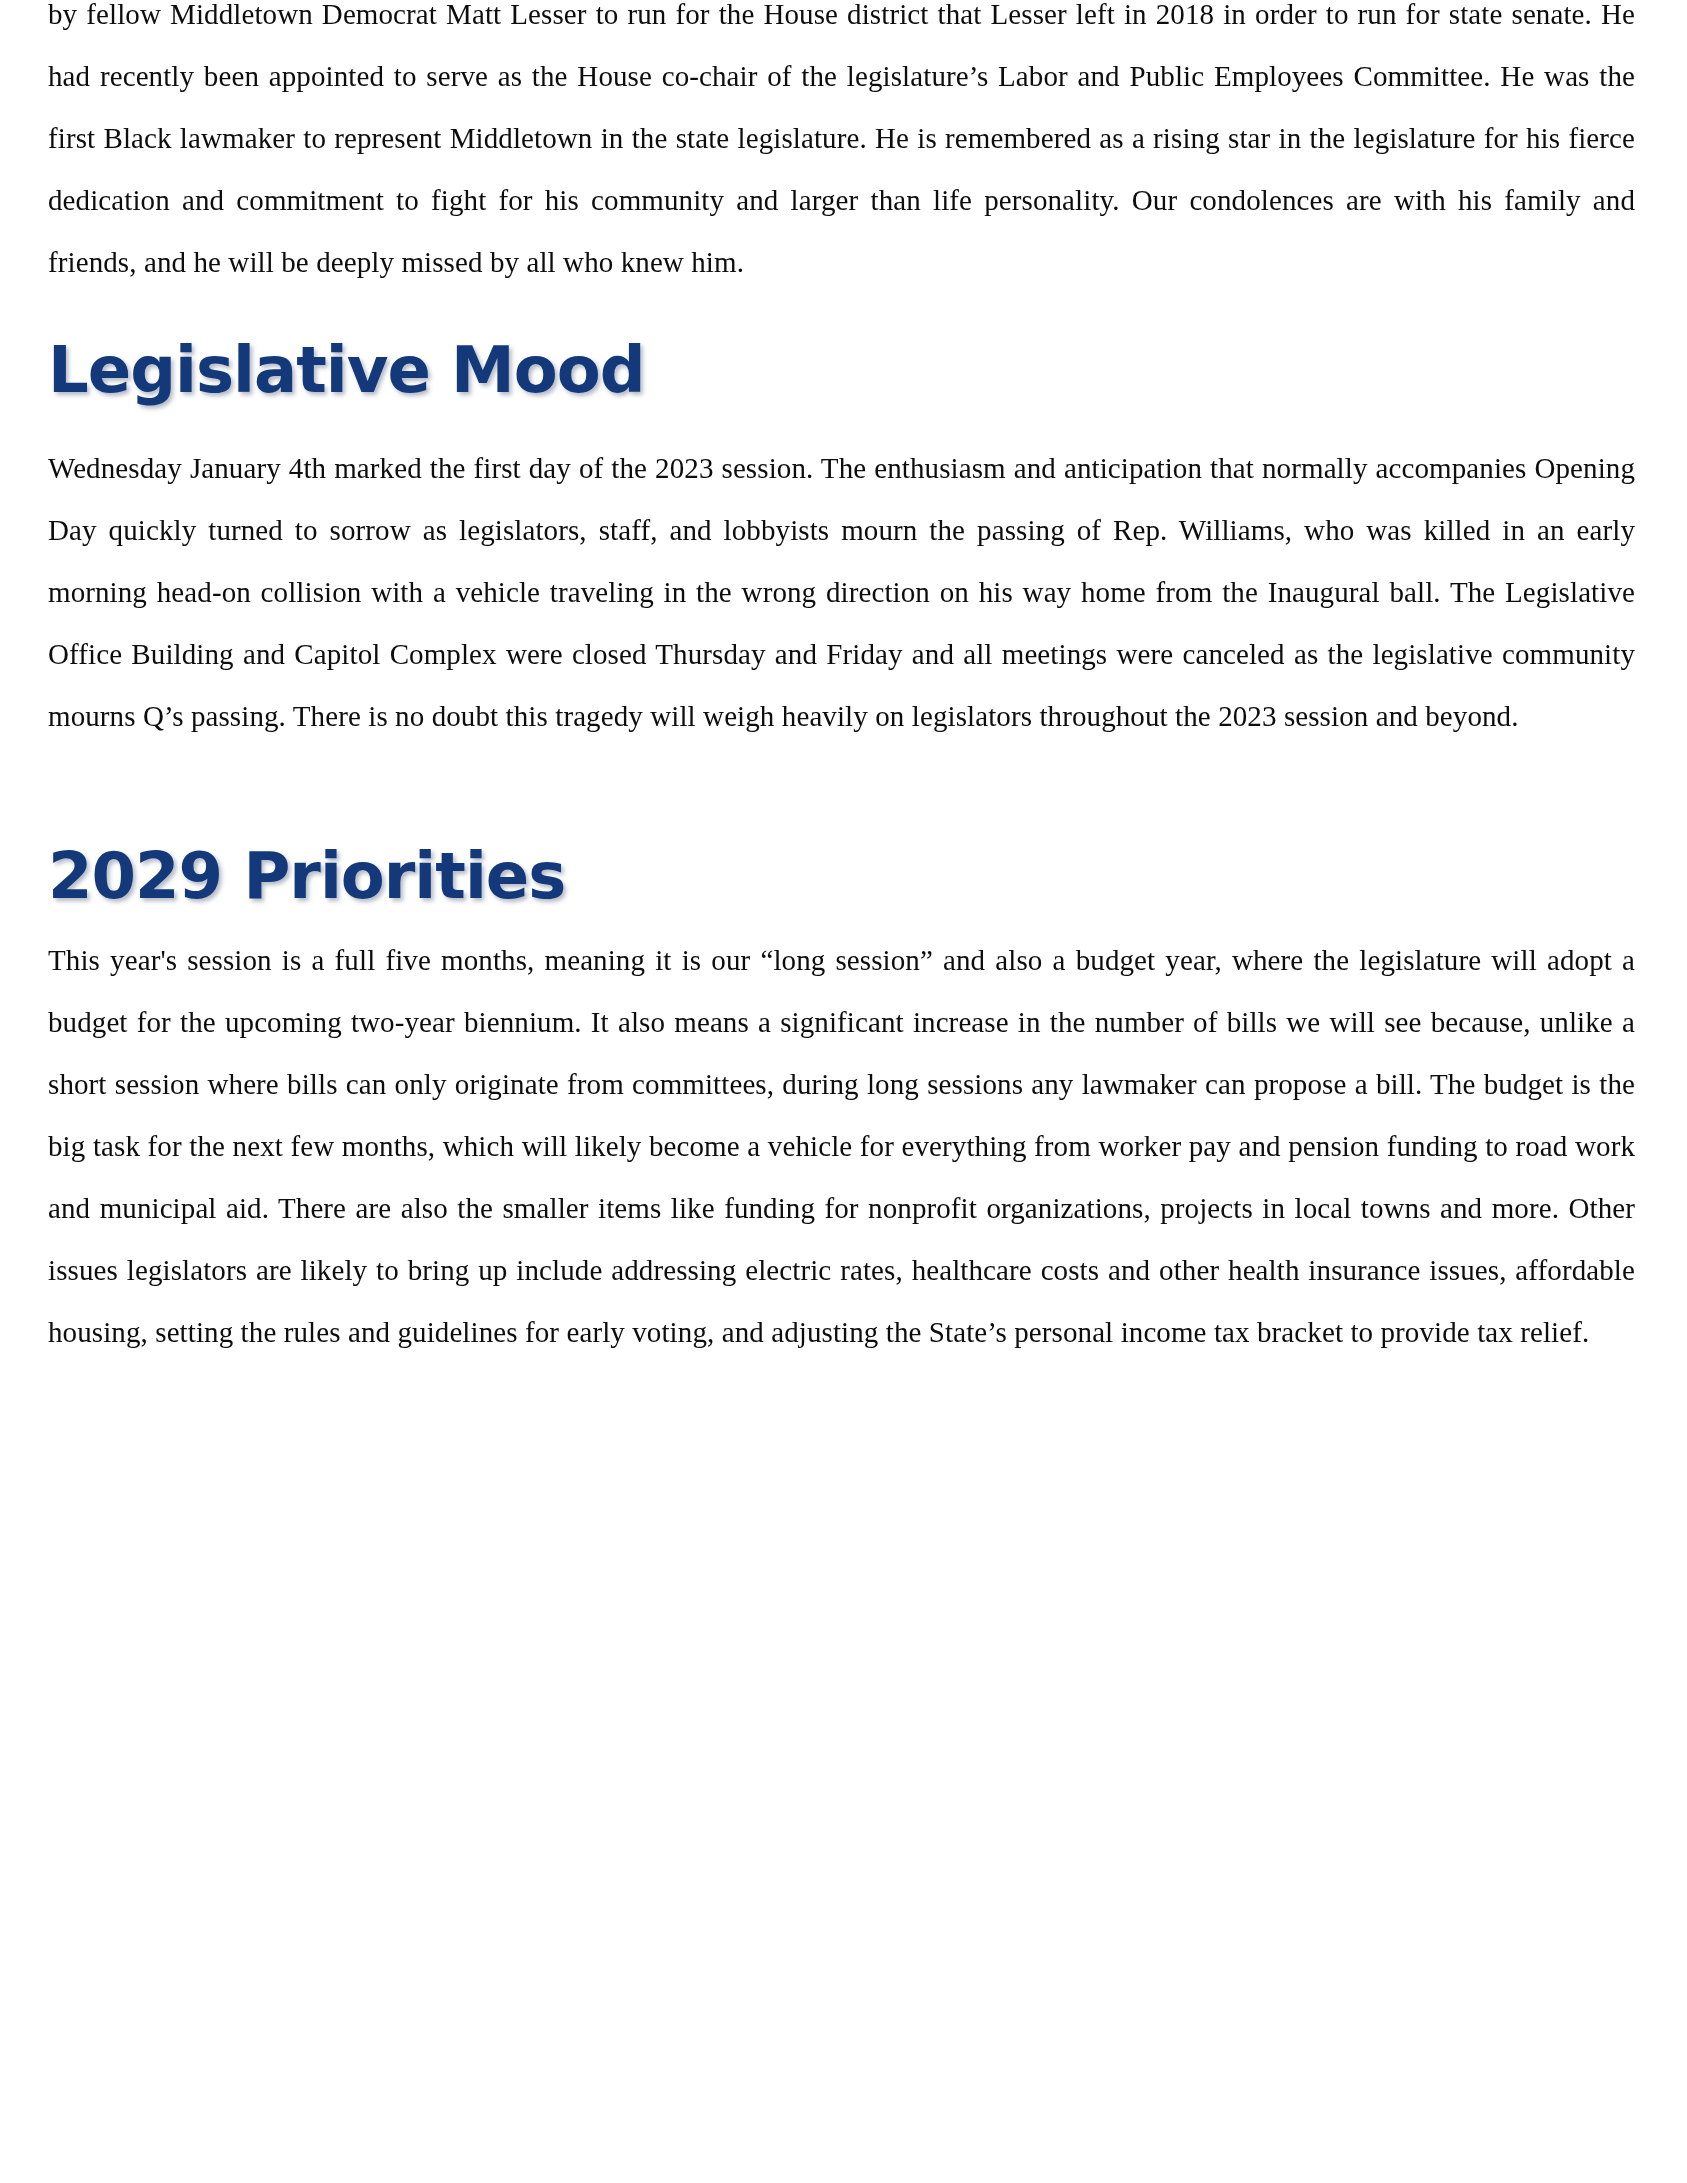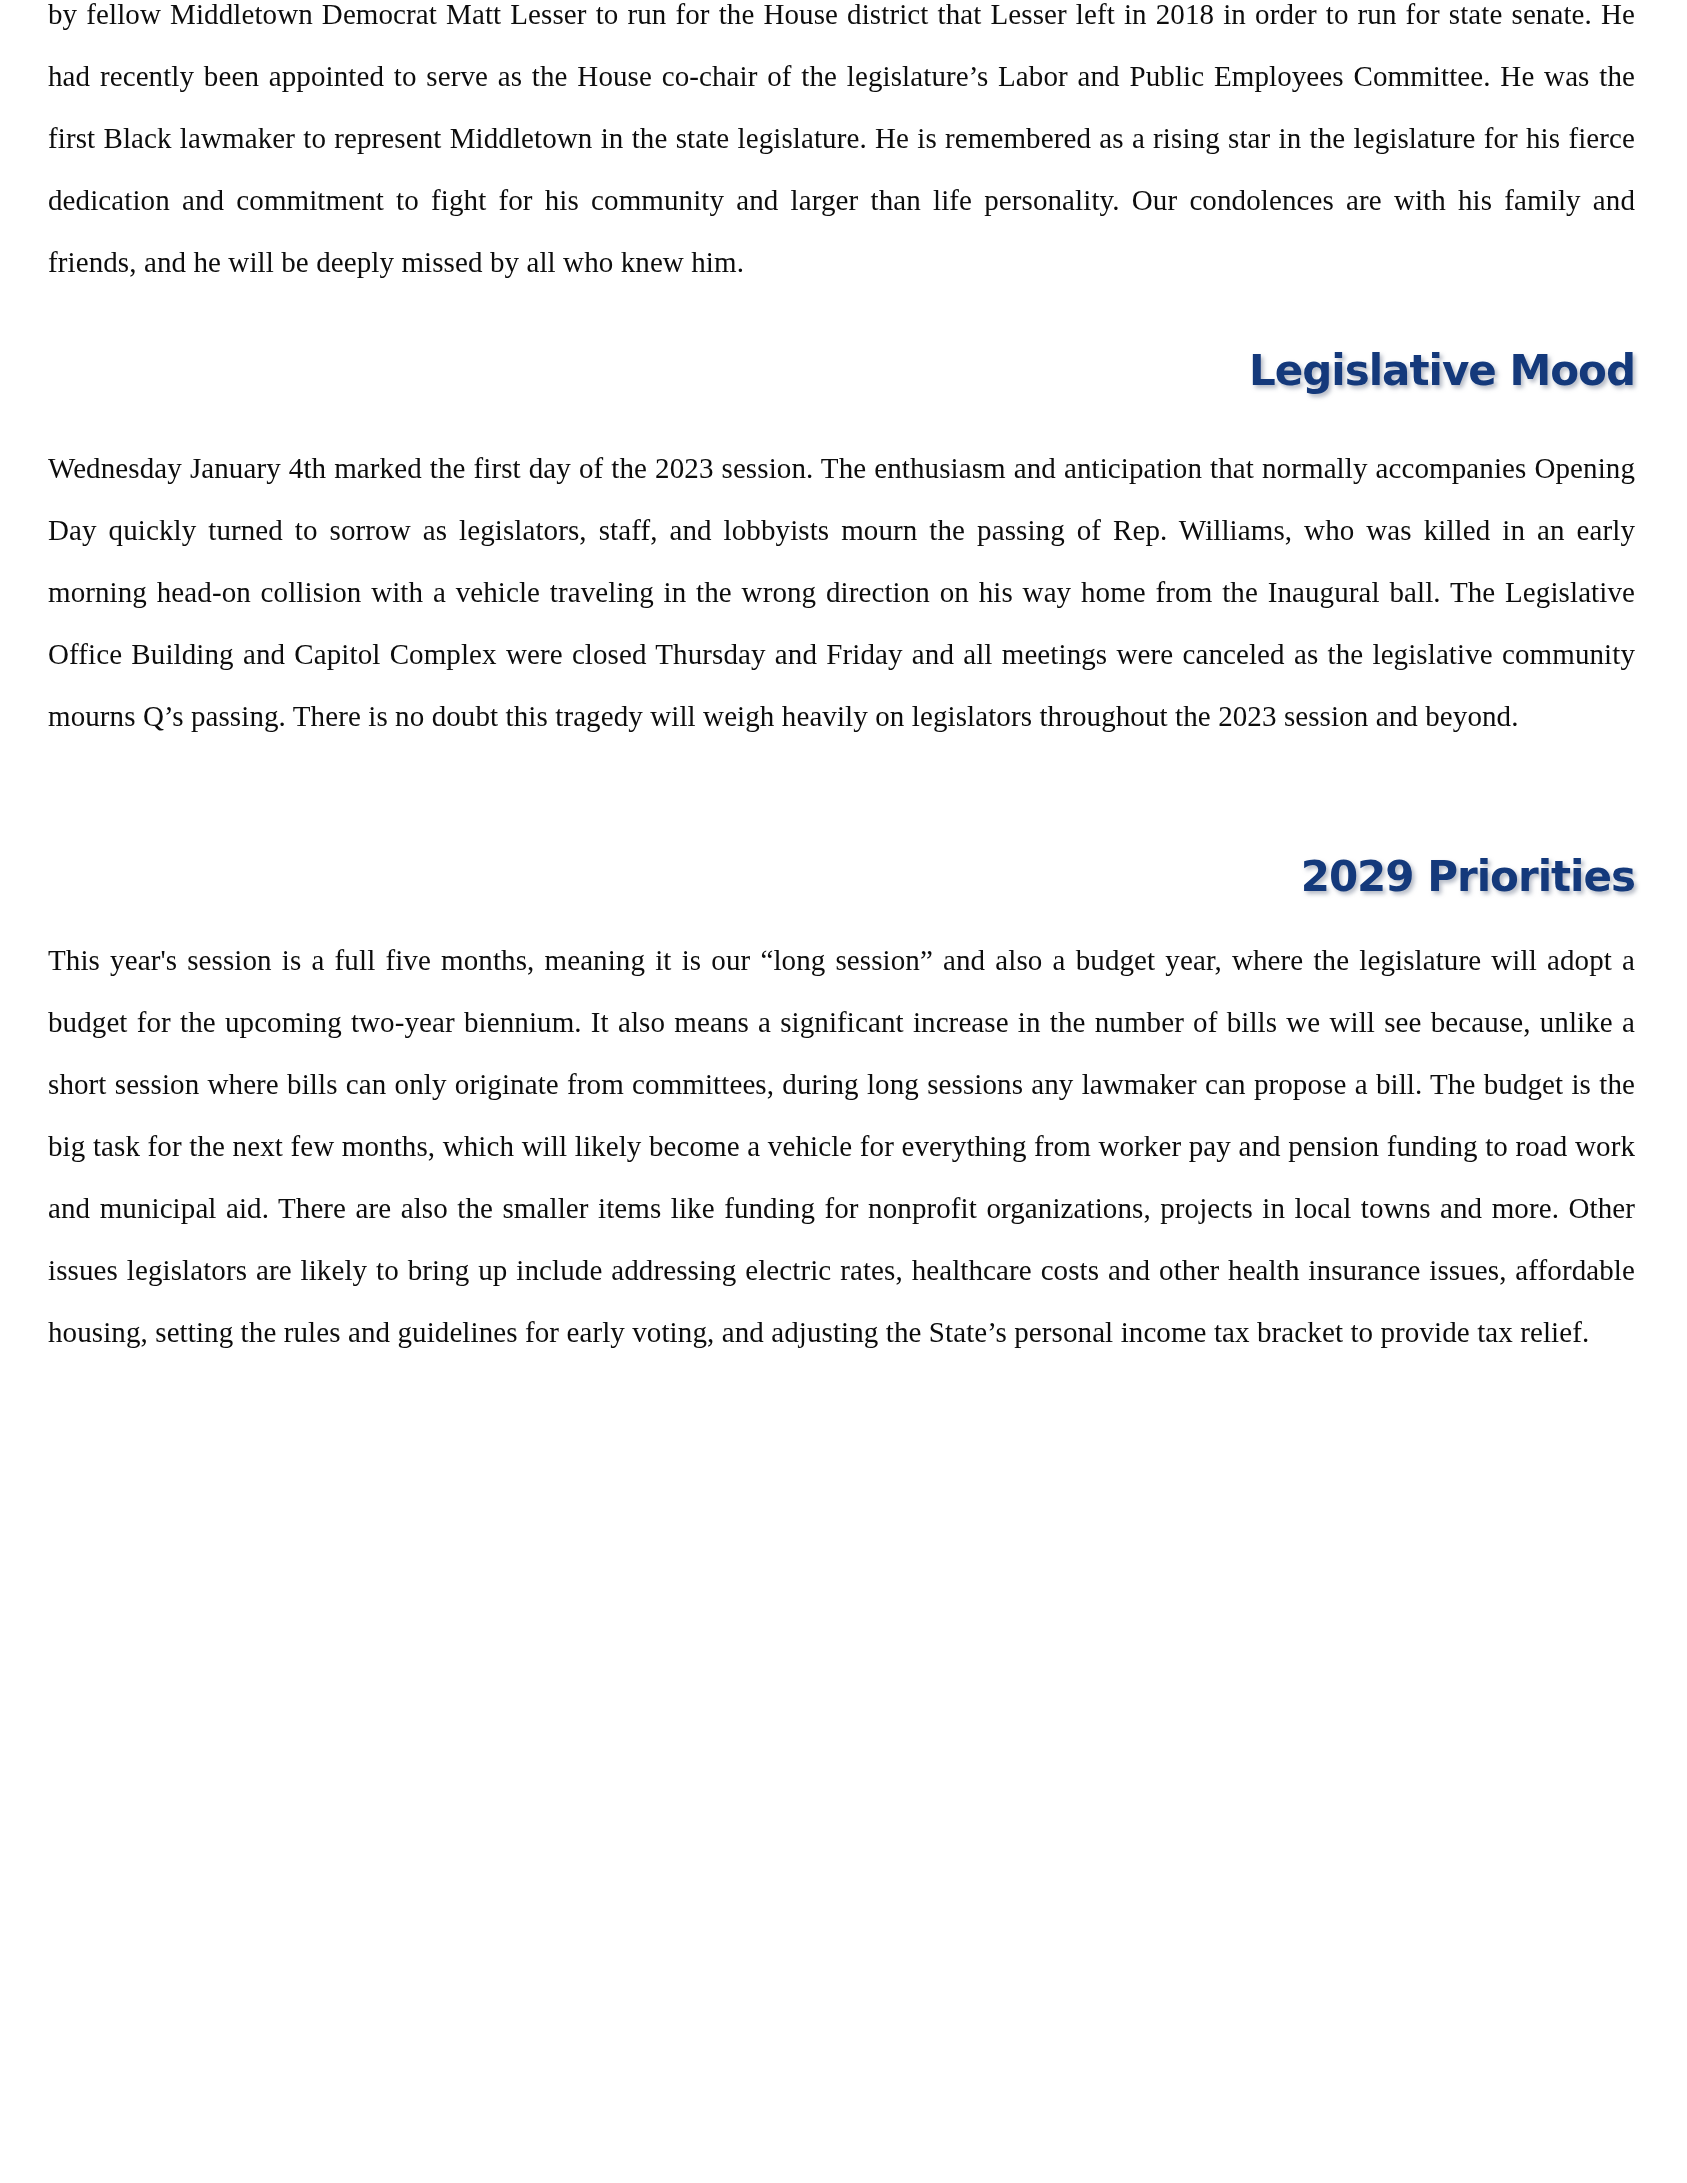--- a/index.html
+++ b/index.html
@@ -41,23 +41,23 @@
     -webkit-hyphens: none;
     hyphens: none;
   }
 
   
 
   h2.section-heading {
     margin: 0;
     font-family: "DejaVu Sans", "Liberation Sans", sans-serif;
     font-weight: bold;
-    font-size: 42px;
+    font-size: 64px;
     line-height: 57px;
-    text-align: right;
+    text-align: left;
     color: #14397b;
     letter-spacing: -1px;
     text-shadow: 2.6px 3.3px 4px rgba(120, 130, 150, 0.55);
   }
 
   .gap-before-mood { height: 49px; }
   .gap-after-mood  { height: 38px; }
   .gap-before-prio { height: 101px; }
   .gap-after-prio  { height: 24px; }
 </style>

